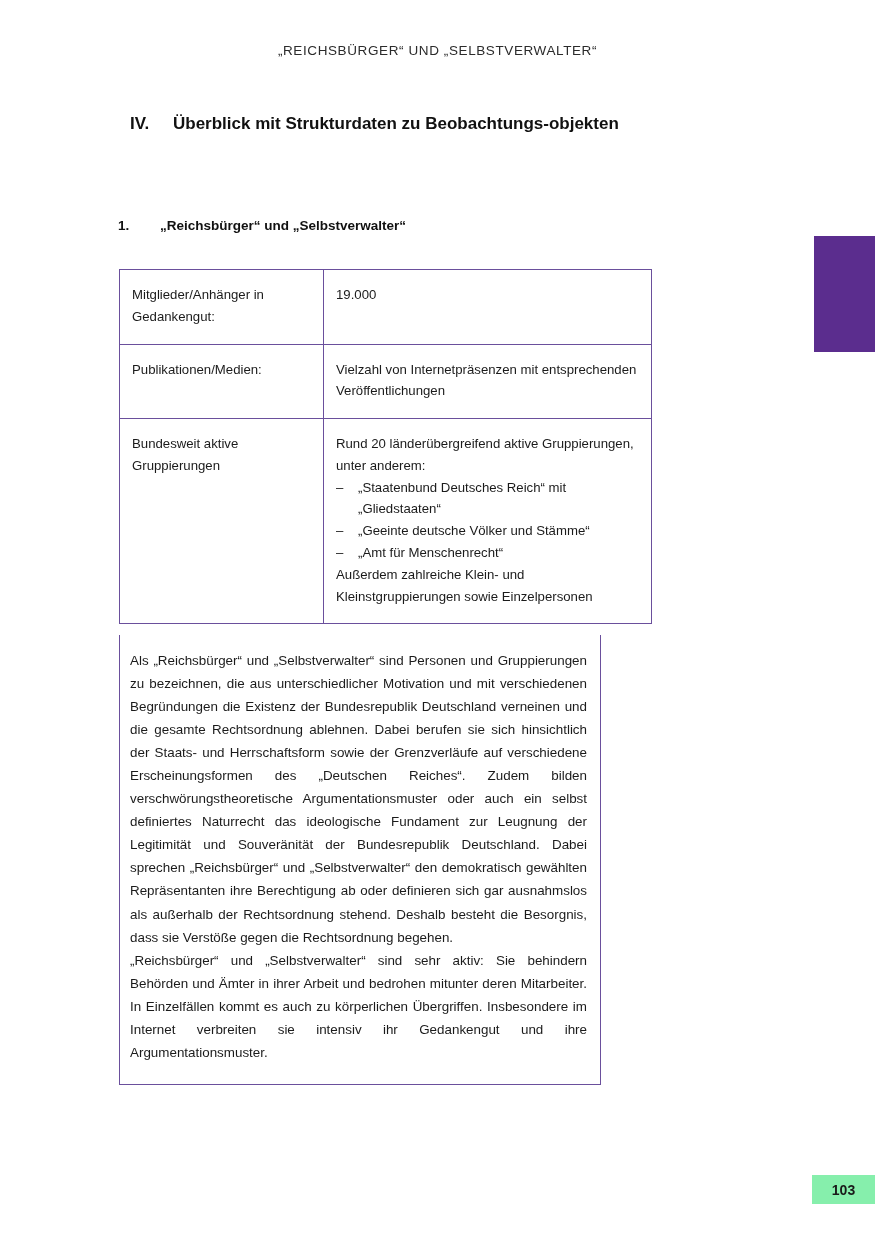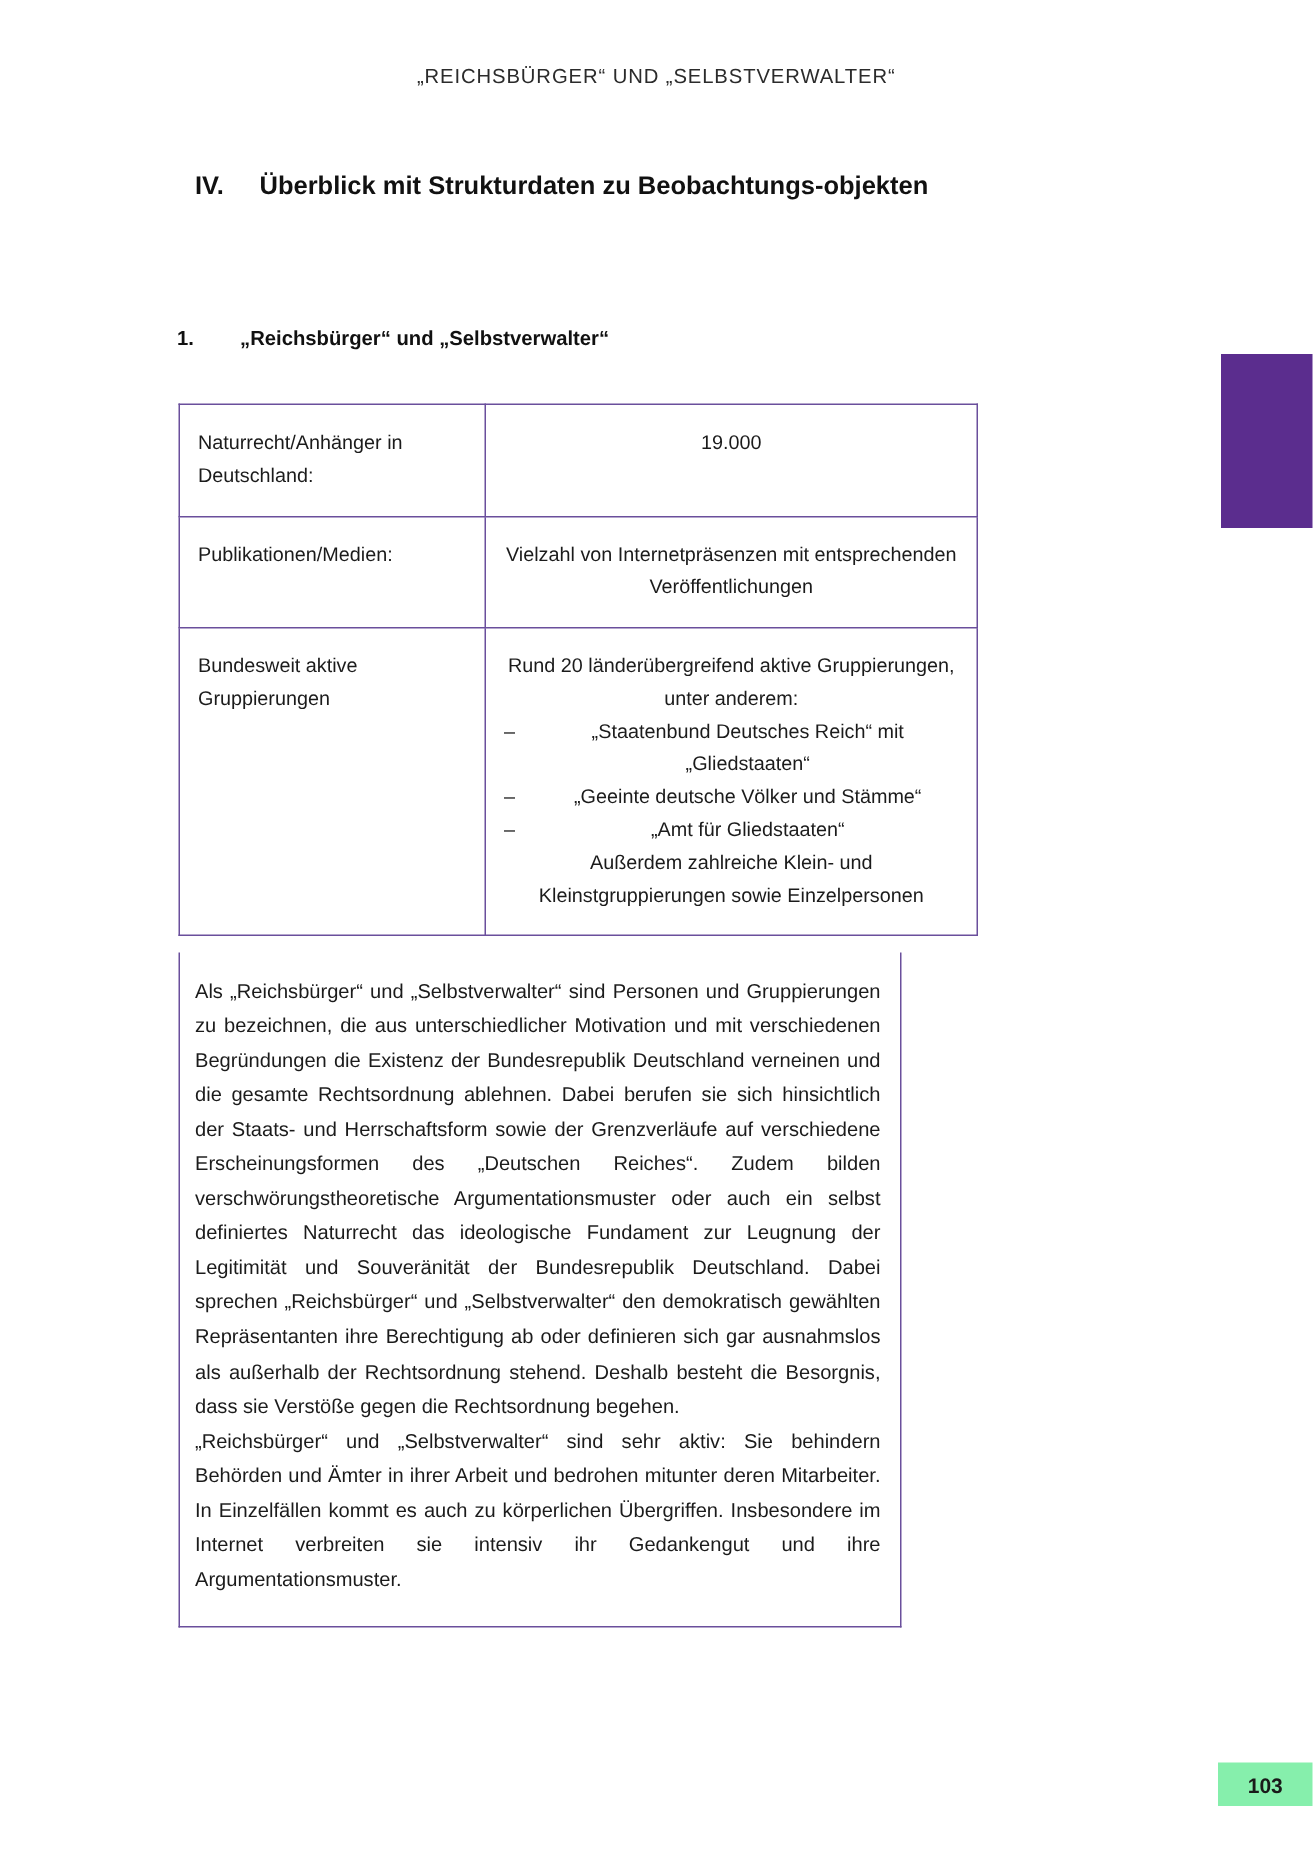--- a/index.html
+++ b/index.html
@@ -111,21 +111,20 @@
     padding: 14px 12px 16px 12px;
     font-size: 13.2px;
     line-height: 1.65;
     color: #1b1b1b;
   }
   .data-table td.label-cell {
     width: 179px;
   }
   .data-table td.value-cell {
     width: 303px;
-    text-align: center;
   }
   .bullet-list {
     margin: 0;
     padding: 0;
     list-style: none;
   }
   .bullet-list li {
     position: relative;
     padding-left: 22px;
     text-indent: 0;
@@ -171,21 +170,21 @@
   </div>
 
   <div class="section-heading">
     <div class="numeral">1.</div>
     <div class="title">„Reichsbürger“ und „Selbstverwalter“</div>
   </div>
 
   <table class="data-table">
     <tbody>
       <tr>
-        <td class="label-cell">Naturrecht/Anhänger in Deutschland:</td>
+        <td class="label-cell">Mitglieder/Anhänger in Gedankengut:</td>
         <td class="value-cell">19.000</td>
       </tr>
       <tr>
         <td class="label-cell">Publikationen/Medien:</td>
         <td class="value-cell">Vielzahl von Internetpräsenzen mit entsprechenden Veröffentlichungen</td>
       </tr>
       <tr>
         <td class="label-cell">Bundesweit aktive Gruppierungen</td>
         <td class="value-cell">
           <div>Rund 20 länderübergreifend aktive Gruppierungen, unter anderem:</div>
@@ -193,21 +192,21 @@
             <li>
               <span class="dash">–</span>
               <span>„Staatenbund Deutsches Reich“ mit „Gliedstaaten“</span>
             </li>
             <li>
               <span class="dash">–</span>
               <span>„Geeinte deutsche Völker und Stämme“</span>
             </li>
             <li>
               <span class="dash">–</span>
-              <span>„Amt für Gliedstaaten“</span>
+              <span>„Amt für Menschenrecht“</span>
             </li>
           </ul>
           <div>Außerdem zahlreiche Klein- und Kleinstgruppierungen sowie Einzelpersonen</div>
         </td>
       </tr>
     </tbody>
   </table>
 
   <div class="body-block">
     <p>Als „Reichsbürger“ und „Selbstverwalter“ sind Personen und Gruppierungen zu bezeichnen, die aus unterschiedlicher Motivation und mit verschiedenen Begründungen die Existenz der Bundesrepublik Deutschland verneinen und die gesamte Rechtsordnung ablehnen. Dabei berufen sie sich hinsichtlich der Staats- und Herrschaftsform sowie der Grenzverläufe auf verschiedene Erscheinungsformen des „Deutschen Reiches“. Zudem bilden verschwörungstheoretische Argumentationsmuster oder auch ein selbst definiertes Naturrecht das ideologische Fundament zur Leugnung der Legitimität und Souveränität der Bundesrepublik Deutschland. Dabei sprechen „Reichsbürger“ und „Selbstverwalter“ den demokratisch gewählten Repräsentanten ihre Berechtigung ab oder definieren sich gar ausnahmslos als außerhalb der Rechtsordnung stehend. Deshalb besteht die Besorgnis, dass sie Verstöße gegen die Rechtsordnung begehen.</p>

